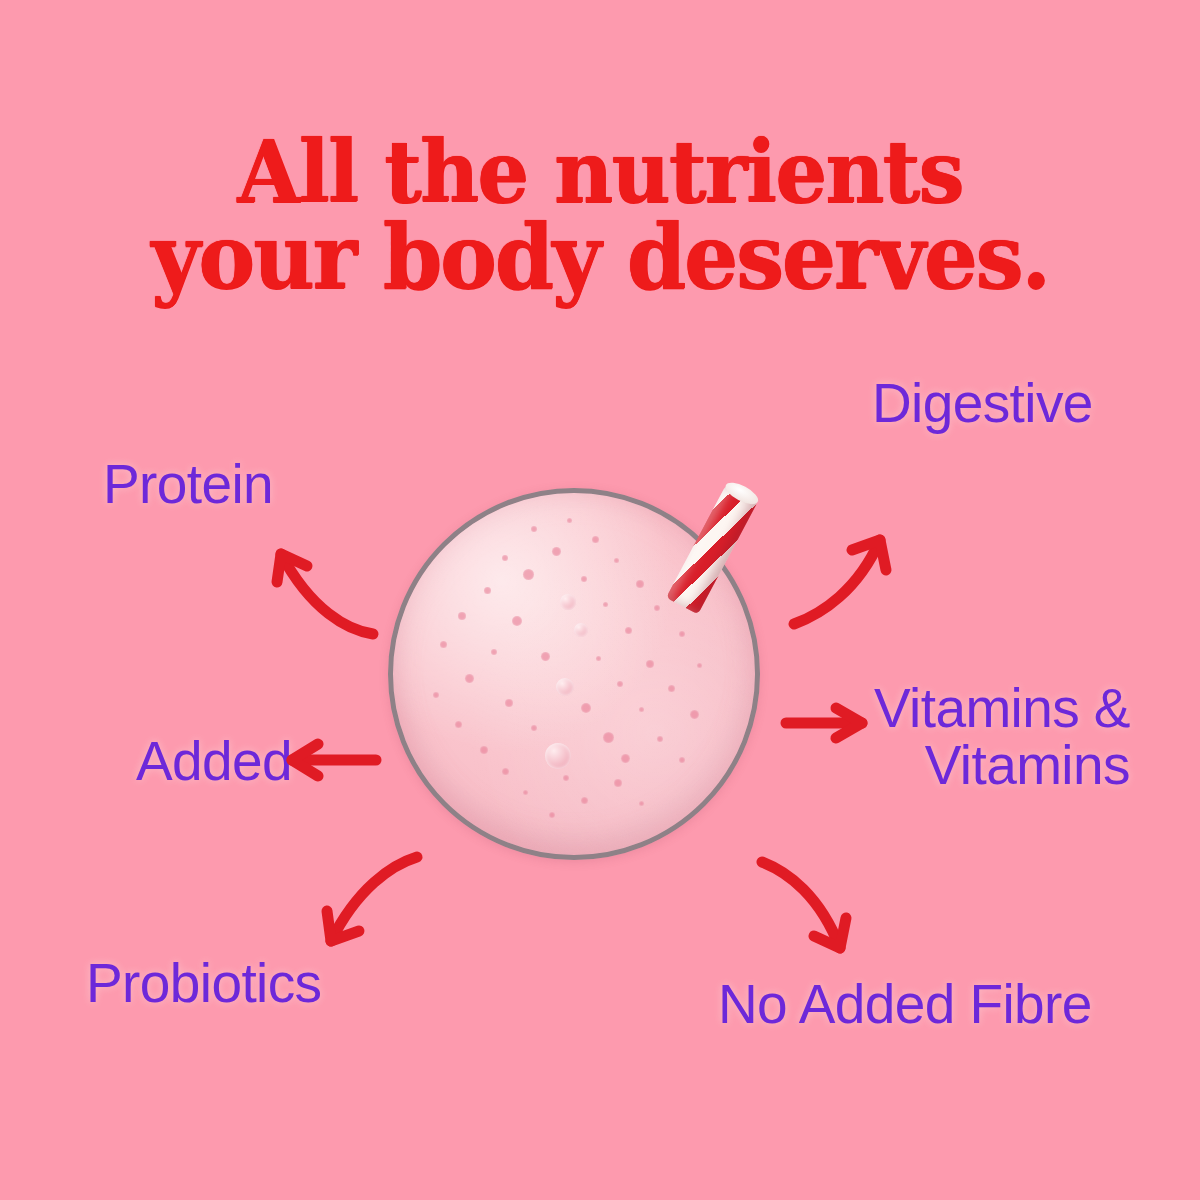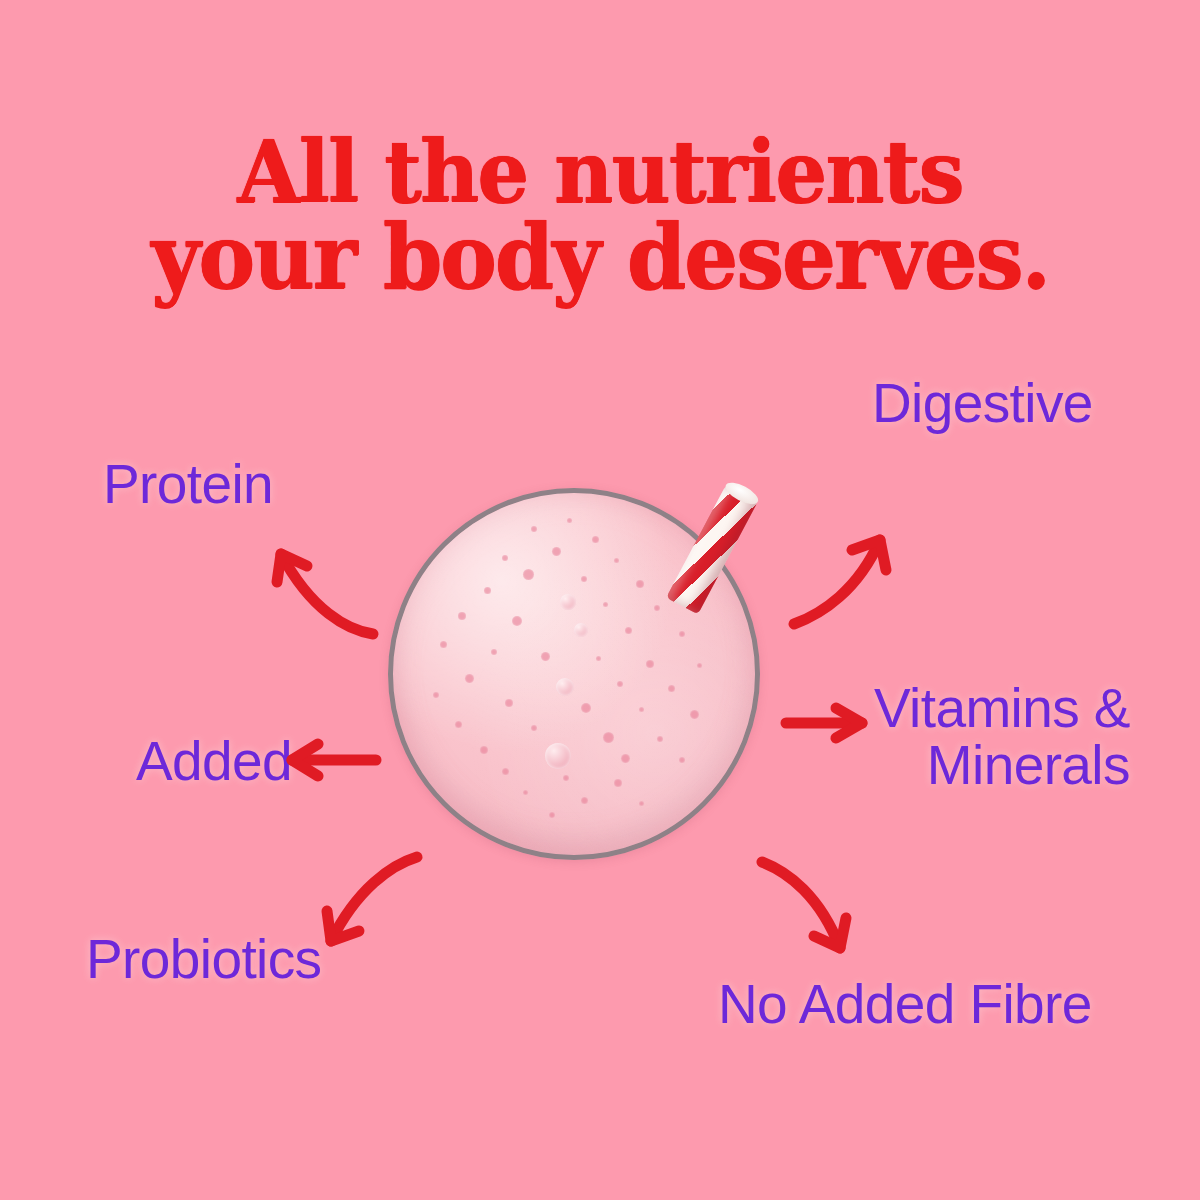--- a/index.html
+++ b/index.html
@@ -118,21 +118,21 @@
     font-size: 55px;
     line-height: 1.04;
     letter-spacing: -0.6px;
     text-shadow: 0 0 9px rgba(253,241,236,0.45);
     white-space: nowrap;
   }
   .label .l2 { display: block; }
 
   #label-protein           { left: 103px; top: 456px; }
   #label-fibre             { left: 136px; top: 733px; }
-  #label-probiotics        { left: 86px;  top: 931px; }
+  #label-probiotics        { left: 86px;  top: 955px; }
   #label-digestive-enzymes { left: 872px; top: 375px; text-align: right; }
   #label-vitamins-minerals { left: 874px; top: 680px; text-align: right; }
   #label-no-added-sugar    { left: 718px; top: 976px; }
 
   
   .arrow-svg { position: absolute; overflow: visible; }
   #arrow-protein           { left: 255px; top: 532px; }
   #arrow-fibre             { left: 278px; top: 738px; }
   #arrow-probiotics        { left: 305px; top: 843px; }
   #arrow-digestive-enzymes { left: 780px; top: 520px; }
@@ -236,21 +236,21 @@
   <div class="label" id="label-digestive-enzymes">
     <span>Digestive</span>
   </div>
   <svg class="arrow-svg" id="arrow-digestive-enzymes" width="126" height="120" viewBox="0 0 126 120">
     <path d="M14 104 C 42 94, 78 70, 100 20" fill="none" stroke="#e01b24" stroke-width="11" stroke-linecap="round"></path>
     <path d="M100 20 L 72 30 M100 20 L 106 50" fill="none" stroke="#e01b24" stroke-width="11" stroke-linecap="round"></path>
   </svg>
 
   <div class="label" id="label-vitamins-minerals">
     <span>Vitamins &amp;</span>
-    <span class="l2">Minerals</span>
+    <span class="l2">Vitamins</span>
   </div>
   <svg class="arrow-svg" id="arrow-vitamins-minerals" width="96" height="46" viewBox="0 0 96 46">
     <path d="M8 23 L 84 23" fill="none" stroke="#e01b24" stroke-width="11" stroke-linecap="round"></path>
     <path d="M84 23 L 58 8 M84 23 L 58 38" fill="none" stroke="#e01b24" stroke-width="11" stroke-linecap="round"></path>
   </svg>
 
   <div class="label" id="label-no-added-sugar">
     <span>No Added Fibre</span>
   </div>
   <svg class="arrow-svg" id="arrow-no-added-sugar" width="130" height="120" viewBox="0 0 130 120">

